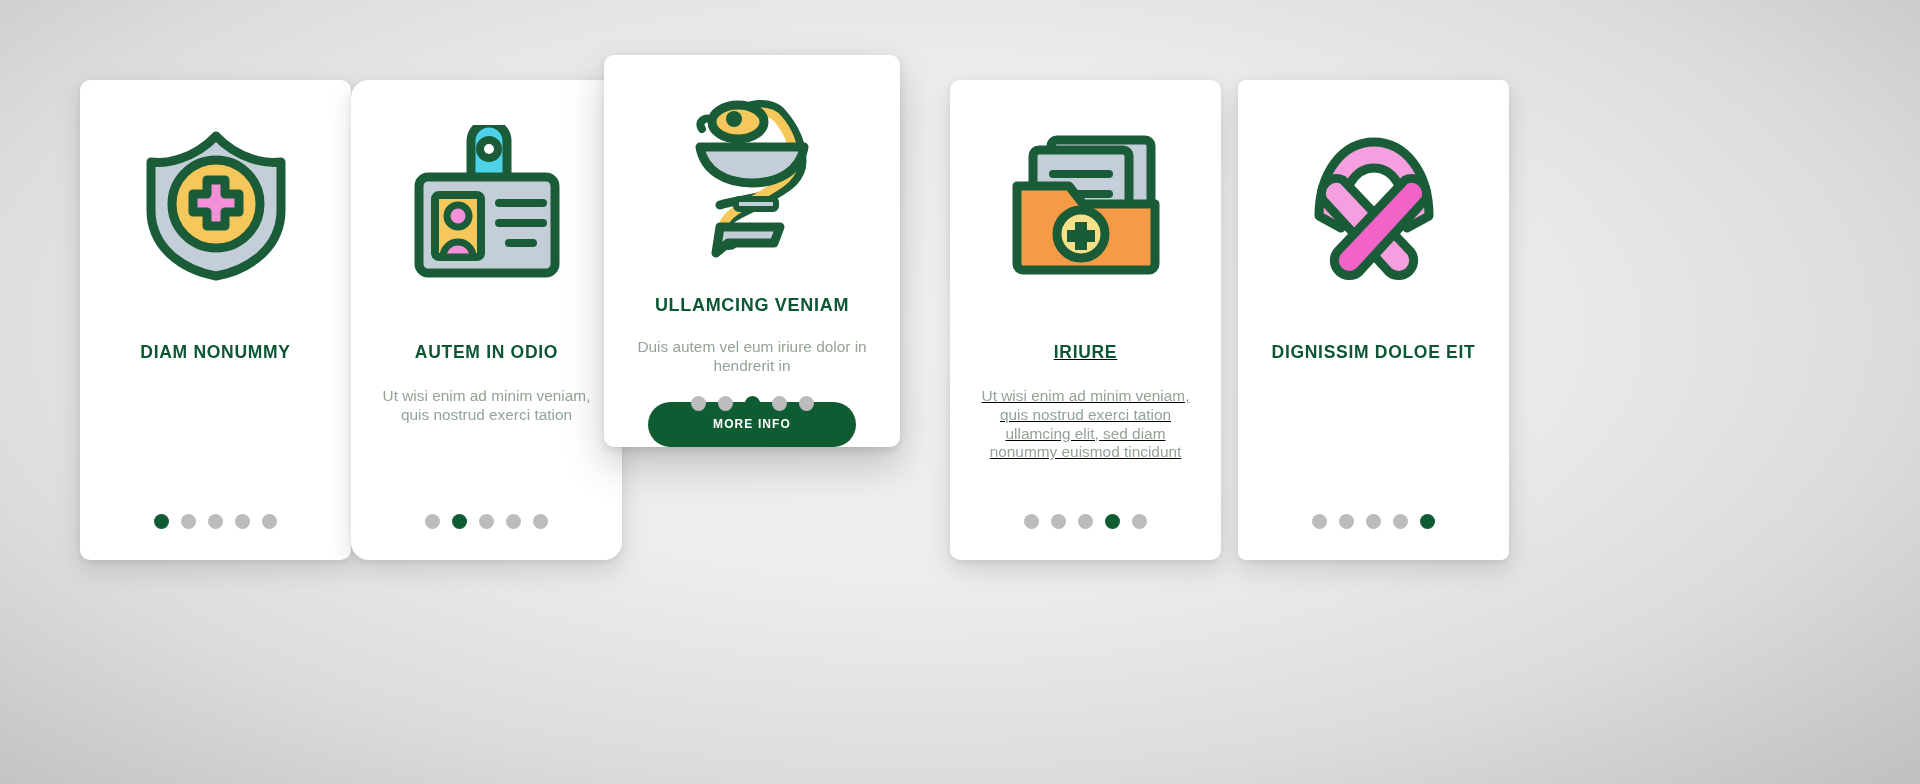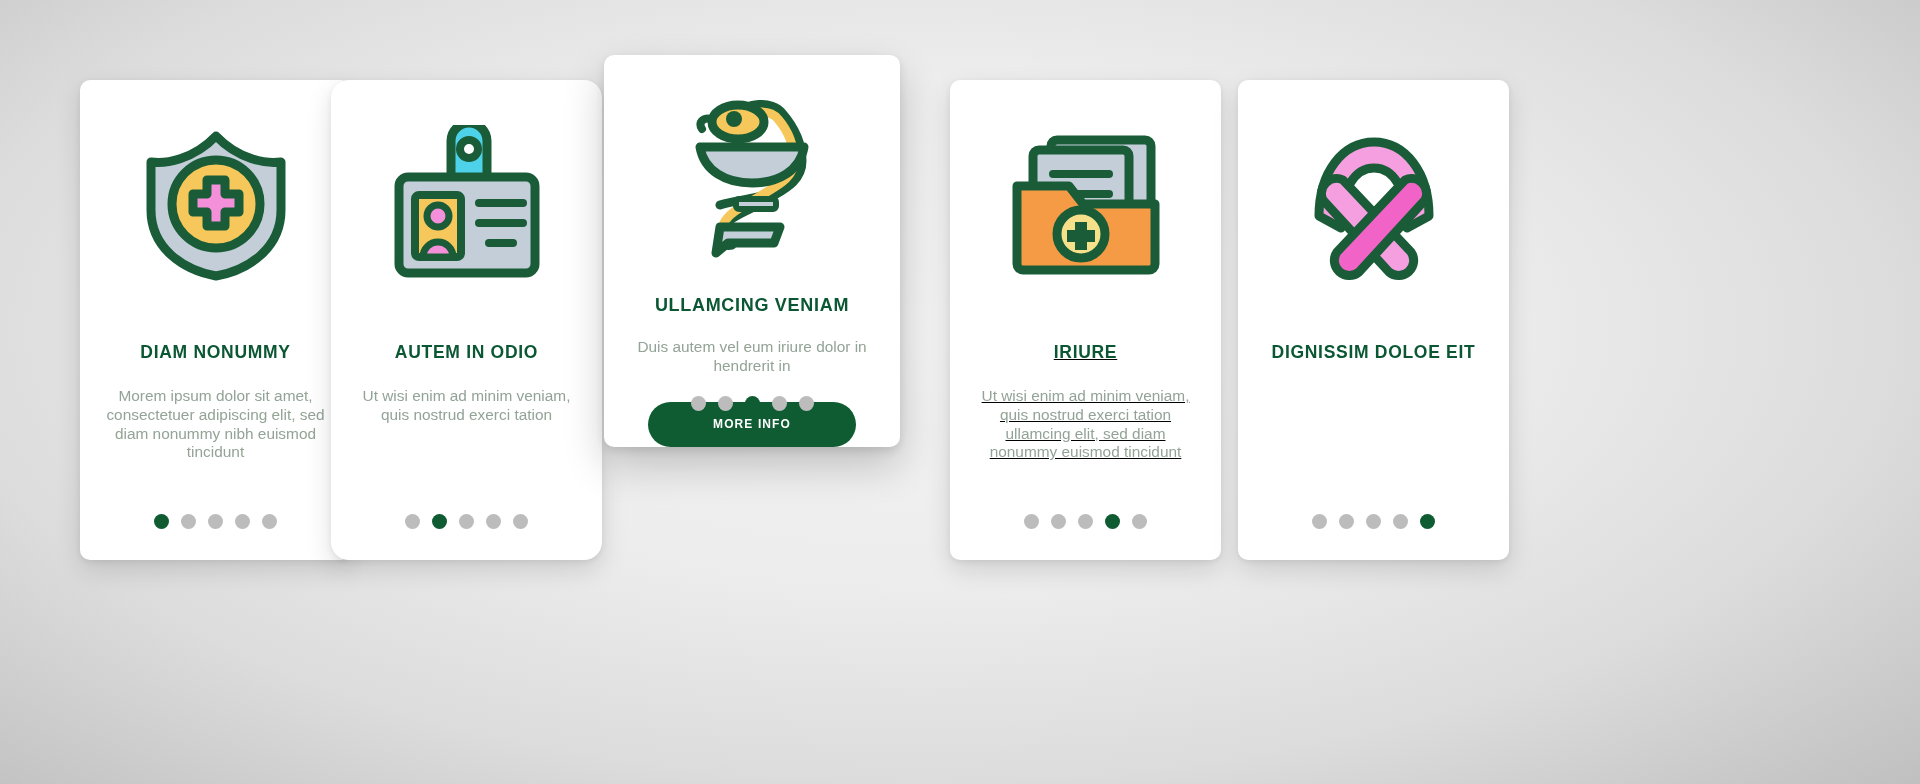--- a/index.html
+++ b/index.html
@@ -22,23 +22,23 @@
   .card.regular {
     top:80px; width:271px; height:480px;
     box-shadow: 0 10px 26px rgba(0,0,0,0.13), 0 2px 6px rgba(0,0,0,0.07);
   }
   .card.featured {
     top:55px; left:604px; width:296px; height:392px;
     box-shadow: 0 18px 42px rgba(0,0,0,0.20), 0 4px 10px rgba(0,0,0,0.10);
     z-index:5;
   }
   .c1 { left:60px;margin-left:20px; }
-  .c2 { left:331px;border-radius:18px; }
+  .c2 { left:351px;border-radius:18px; }
   .c4 { left:950px;text-decoration:underline; }
-  .c5 { left:1238px; }
+  .c5 { left:1238px;border-radius:8px; }
 
   .icon-wrap {
     display:flex; align-items:center; justify-content:center;
     width:100%;
   }
   .card.regular .icon-wrap { height:230px; padding-top:18px; }
   .card.featured .icon-wrap { height:245px; padding-top:20px; }
 
   .card-title {
     color:#0b5733;
@@ -95,21 +95,20 @@
 
   <div class="card regular c1">
     <div class="icon-wrap">
       <svg width="150" height="160" viewBox="0 0 150 160" aria-hidden="true">
         <path d="M75 12 C98 36 126 40 140 38 L140 86 C140 124 108 146 75 152 C42 146 10 124 10 86 L10 38 C24 40 52 36 75 12 Z" fill="#c3ced9" stroke="#1a5c38" stroke-width="9" stroke-linejoin="round"></path>
         <circle cx="75" cy="80" r="44" fill="#f6c75a" stroke="#1a5c38" stroke-width="9"></circle>
         <path d="M66 56 h18 v14 h14 v18 h-14 v14 h-18 v-14 h-14 v-18 h14 Z" fill="#f48fd9" stroke="#1a5c38" stroke-width="9" stroke-linejoin="round"></path>
       </svg>
     </div>
     <div class="card-title">DIAM NONUMMY</div>
-    <div class="card-body">Morem ipsum dolor sit amet, consectetuer adipiscing elit, sed diam nonummy nibh euismod tincidunt</div>
     <div class="dots">
       <span class="dot active"></span>
       <span class="dot"></span>
       <span class="dot"></span>
       <span class="dot"></span>
       <span class="dot"></span>
     </div>
   </div>
 
   <div class="card regular c2">

